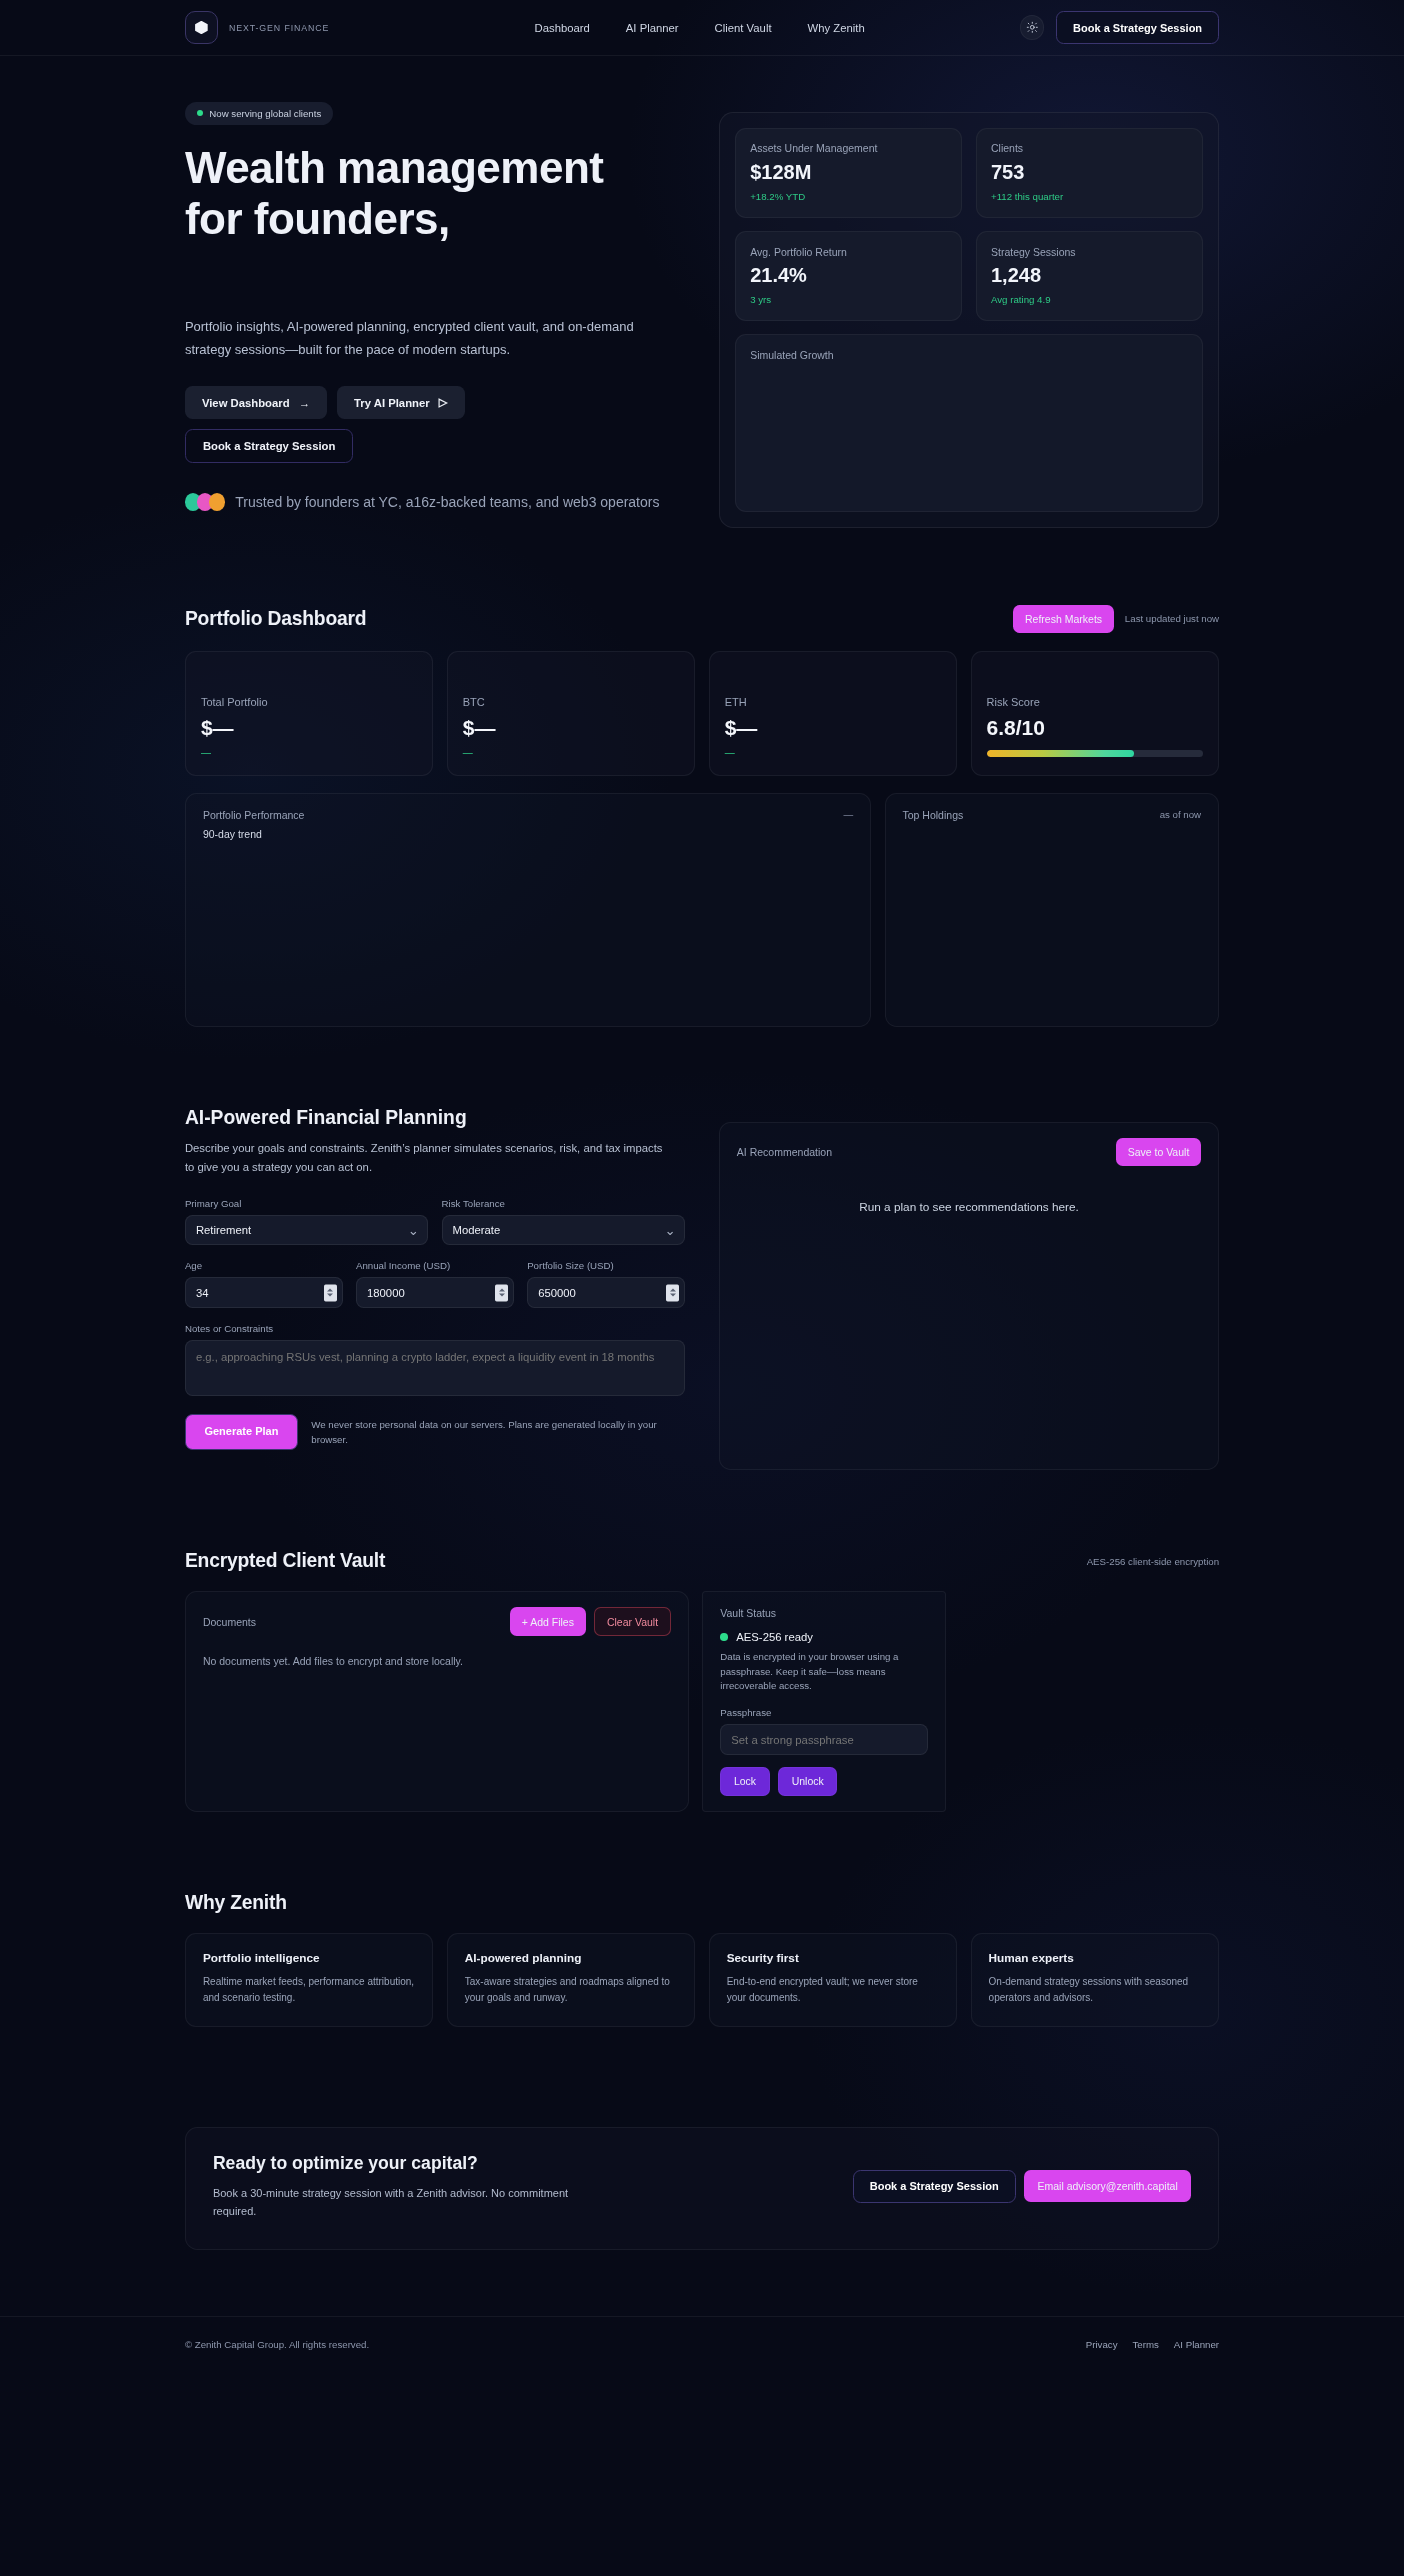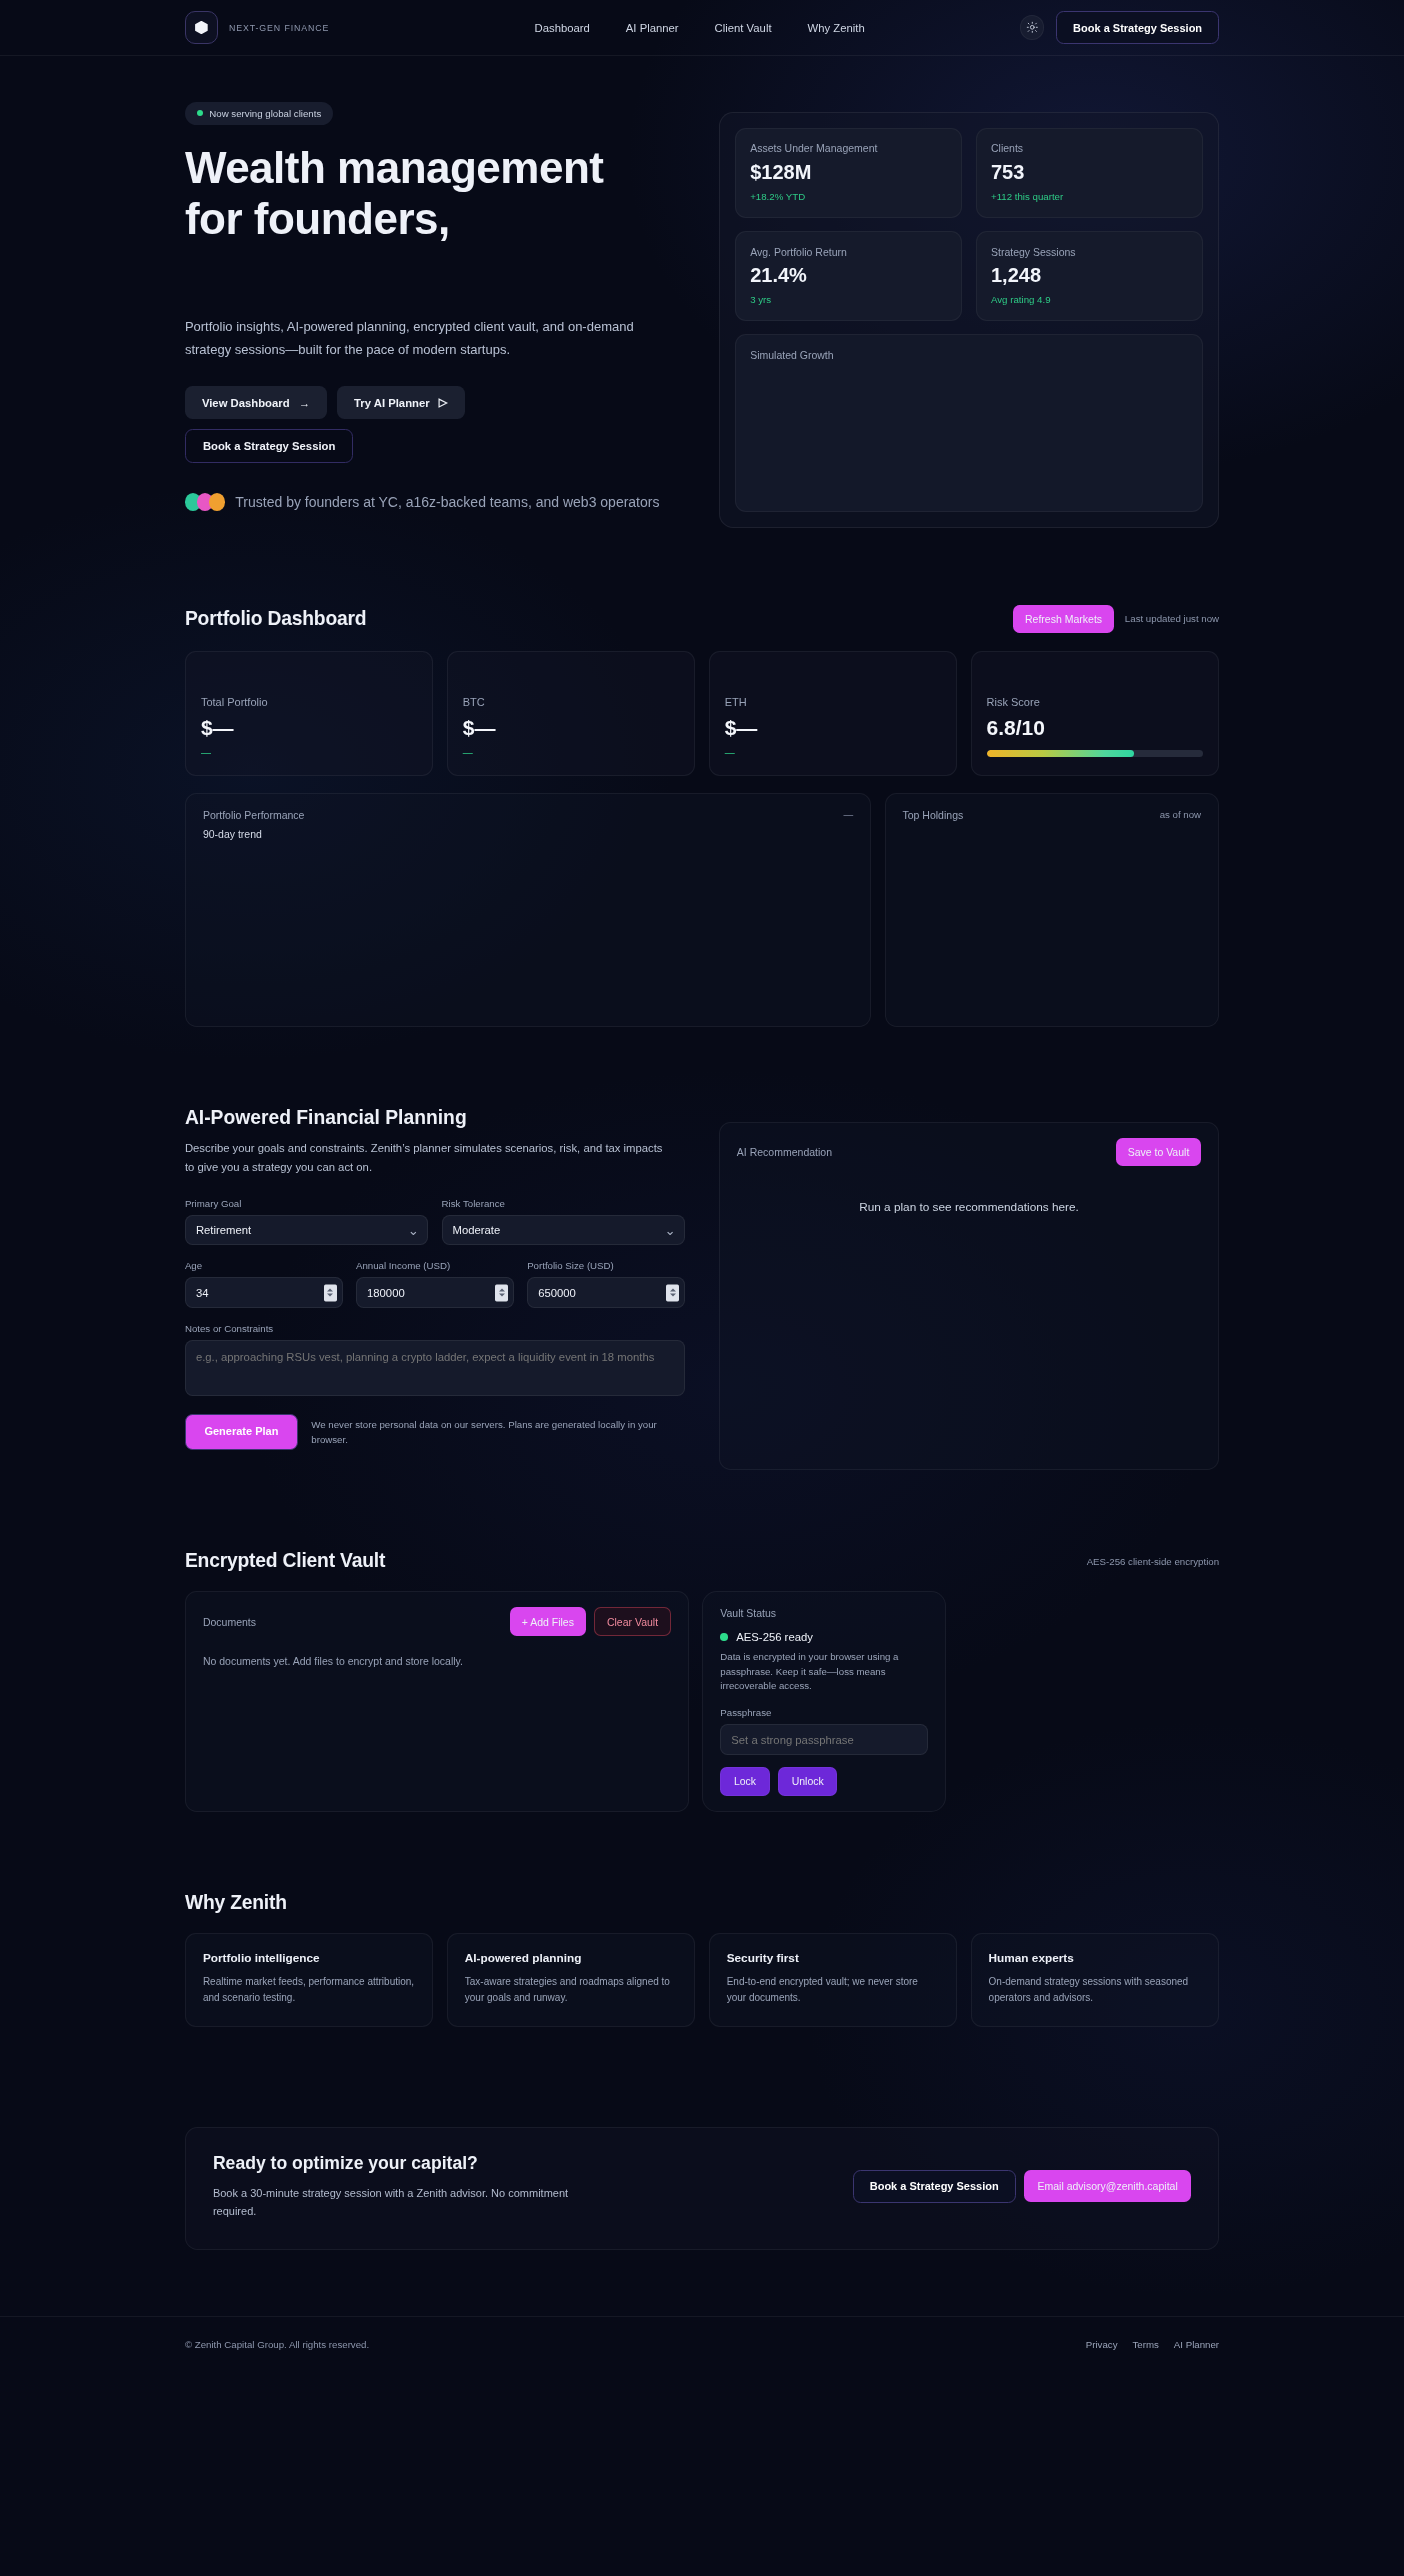--- a/index.html
+++ b/index.html
@@ -239,21 +239,21 @@
   .vault-left-head { display: flex; align-items: center; justify-content: space-between; }
   .vault-btns { display: flex; gap: 8.4px; }
   .btn-danger {
     background: rgba(80,18,28,0.28); border: 0.8px solid rgba(220,70,90,0.45);
     border-radius: 6.7px; color: #f08a9d; font-size: 10.5px; padding: 7.6px 11.8px;
   }
   .vault-empty { margin-top: 19.3px; font-size: 10.5px; color: #97a1b6; }
   .vault-right {
     width: 244px;
     background: rgba(16,20,36,0.38); border: 0.8px solid rgba(255,255,255,0.06);
-    border-radius: 15px; padding: 15px 17px;
+    border-radius: 4px; padding: 15px 17px;
   }
   .vstat { display: flex; align-items: center; gap: 8.4px; margin-top: 11.8px; }
   .vstat-text { font-size: 11.3px; color: #eef1f8; }
   .vdesc { margin-top: 7.6px; font-size: 9.7px; line-height: 1.5; color: #9aa4b9; }
   .pw-label { margin-top: 13.4px; }
   .lock-btns { margin-top: 11.8px; display: flex; gap: 8.4px; }
   .btn-sq {
     background: #6d28d9; border: 0.8px solid rgba(255,255,255,0.05);
     border-radius: 6.7px; color: #eef1f8; font-size: 10.5px; padding: 7.6px 12.6px;
   }

